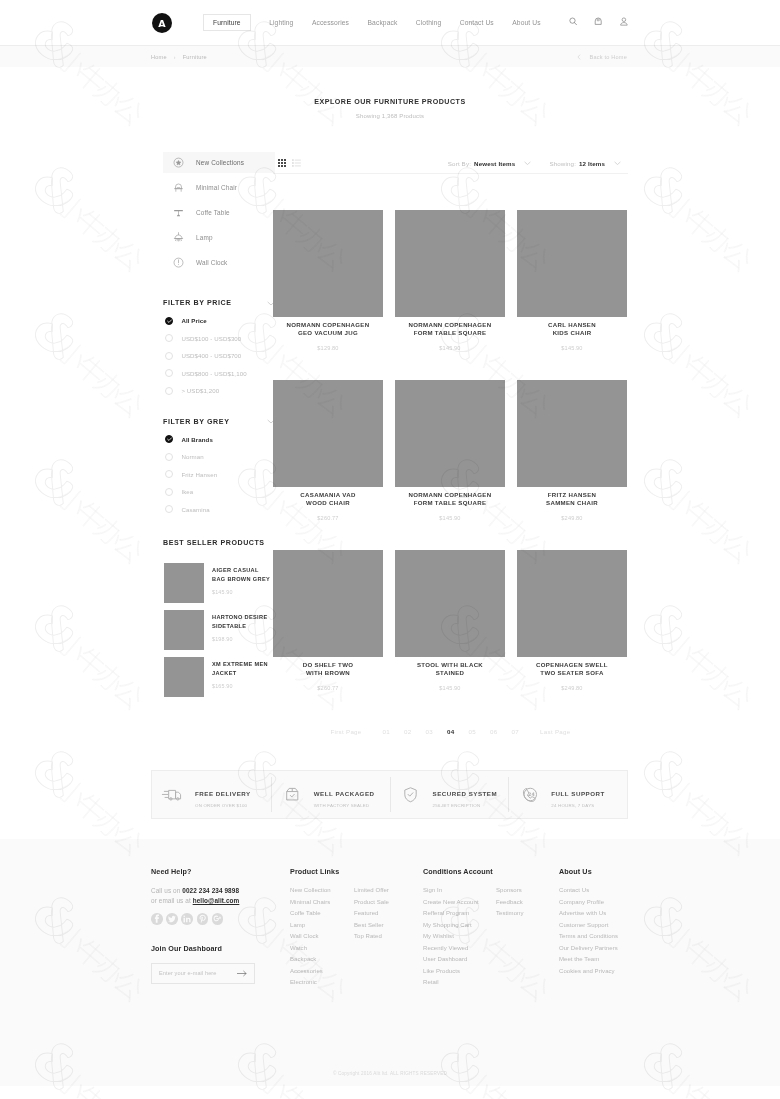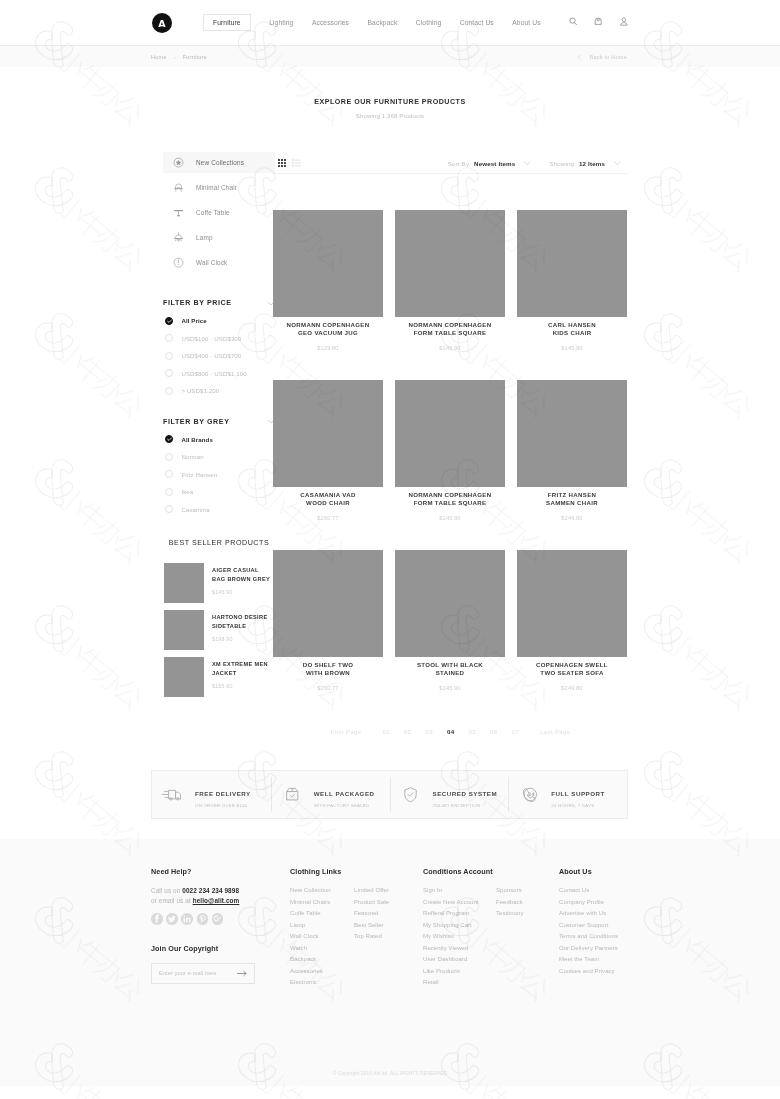--- a/index.html
+++ b/index.html
@@ -59,21 +59,21 @@
   .fhead .ft{font-size:7.1px;font-weight:700;color:#2b2b2b;letter-spacing:.6px;}
   .fhead .fc{color:#c6c6c6;display:flex;}
   .opt{display:flex;align-items:center;height:17.5px;}
   .opt .rad{width:8.4px;height:8.4px;border-radius:50%;border:1px solid #e2e2e2;flex:0 0 8.4px;
             display:flex;align-items:center;justify-content:center;background:#fff;margin-left:2px;}
   .opt.sel .rad{background:#111;border-color:#111;}
   .opt .ol{margin-left:8px;font-size:6.1px;color:#bdbdbd;letter-spacing:.1px;}
   .opt.sel .ol{color:#2b2b2b;font-weight:700;}
 
   
-  .bsh{font-size:7.1px;font-weight:400;color:#2b2b2b;letter-spacing:.55px;margin-bottom:16px;text-align:center;}
+  .bsh{font-size:7.1px;font-weight:700;color:#2b2b2b;letter-spacing:.55px;margin-bottom:16px;}
   .bs{display:flex;margin-bottom:7px;}
   .bs .th{width:40px;height:40px;flex:0 0 40px;background:#949494;margin-left:1px;}
   .bs .bi{margin-left:8px;padding-top:3px;width:66px;}
   .bs .bn{font-size:5.6px;font-weight:700;color:#343434;letter-spacing:.35px;line-height:9px;
           white-space:nowrap;display:block;}
   .bs .bp{margin-top:5px;font-size:5.4px;color:#cdcdcd;letter-spacing:.15px;}
 
   
   .tbar{position:relative;height:22px;display:flex;align-items:center;padding-left:5px;border-bottom:1px solid #f1f1f1;}
   .tbar .vicons{display:flex;align-items:center;}
@@ -661,32 +661,32 @@
               <svg width="12" height="12" viewBox="0 0 12 12">
                 <path fill="#fafafa" d="M6.25 1.5c-2.4 0-3.6 1.72-3.6 3.15 0 .87.33 1.64 1.03 1.93.12.05.22 0 .25-.13l.1-.4c.04-.13.02-.17-.07-.29a1.4 1.4 0 0 1-.32-.95c0-1.22.92-2.32 2.39-2.32 1.3 0 2.02.8 2.02 1.86 0 1.4-.62 2.58-1.54 2.58-.51 0-.89-.42-.77-.94.15-.62.43-1.28.43-1.73 0-.4-.21-.73-.66-.73-.52 0-.94.54-.94 1.27 0 .46.16.77.16.77s-.54 2.27-.63 2.67c-.19.79-.03 1.76-.02 1.86 0 .6.08.07.11.03.05-.06.66-.81.87-1.56.06-.21.34-1.33.34-1.33.17.32.66.6 1.18.6 1.56 0 2.61-1.42 2.61-3.31 0-1.43-1.21-2.76-3.05-2.76z"></path>
               </svg>
             </span>
           <span class="s">
               <svg width="11.5" height="11.5" viewBox="0 0 12 12">
                 <path fill="#fafafa" d="M4.55 5.25v1.02h1.69c-.07.44-.51 1.28-1.69 1.28-1.02 0-1.85-.84-1.85-1.88s.83-1.88 1.85-1.88c.58 0 .97.25 1.19.46l.81-.78c-.52-.49-1.2-.78-2-.78C2.9 2.69 1.7 3.89 1.7 5.67s1.2 2.98 2.85 2.98c1.65 0 2.74-1.16 2.74-2.79 0-.19-.02-.33-.05-.47zM9.5 4.6h-.82v-.84h-.78v.84h-.82v.78h.82v.84h.78v-.84h.82z"></path>
               </svg>
             </span>
         </div>
-        <div class="ftitle" style="margin-top:19px">Join Our Copyright</div>
+        <div class="ftitle" style="margin-top:19px">Join Our Dashboard</div>
         <div class="nlbox">
           <span class="ph">Enter your e-mail here</span>
           <span class="ar">
               <svg width="10" height="7" viewBox="0 0 14 9" fill="none" stroke="currentColor" stroke-width="1">
                 <path d="M0.5 4.5h12.2M9.4 1.3l3.3 3.2-3.3 3.2" stroke-linecap="round" stroke-linejoin="round"></path>
               </svg>
             </span>
         </div>
       </div>
       <div style="position:absolute;left:139px;top:28px;width:180px">
-        <div class="ftitle">Clothing Links</div>
+        <div class="ftitle">Product Links</div>
         <div style="position:relative;margin-top:9px;height:120px">
           <div style="position:absolute;left:0;top:0">
             <div class="flink">New Collection</div>
             <div class="flink">Minimal Chairs</div>
             <div class="flink">Coffe Table</div>
             <div class="flink">Lamp</div>
             <div class="flink">Wall Clock</div>
             <div class="flink">Watch</div>
             <div class="flink">Backpack</div>
             <div class="flink">Accessories</div>

